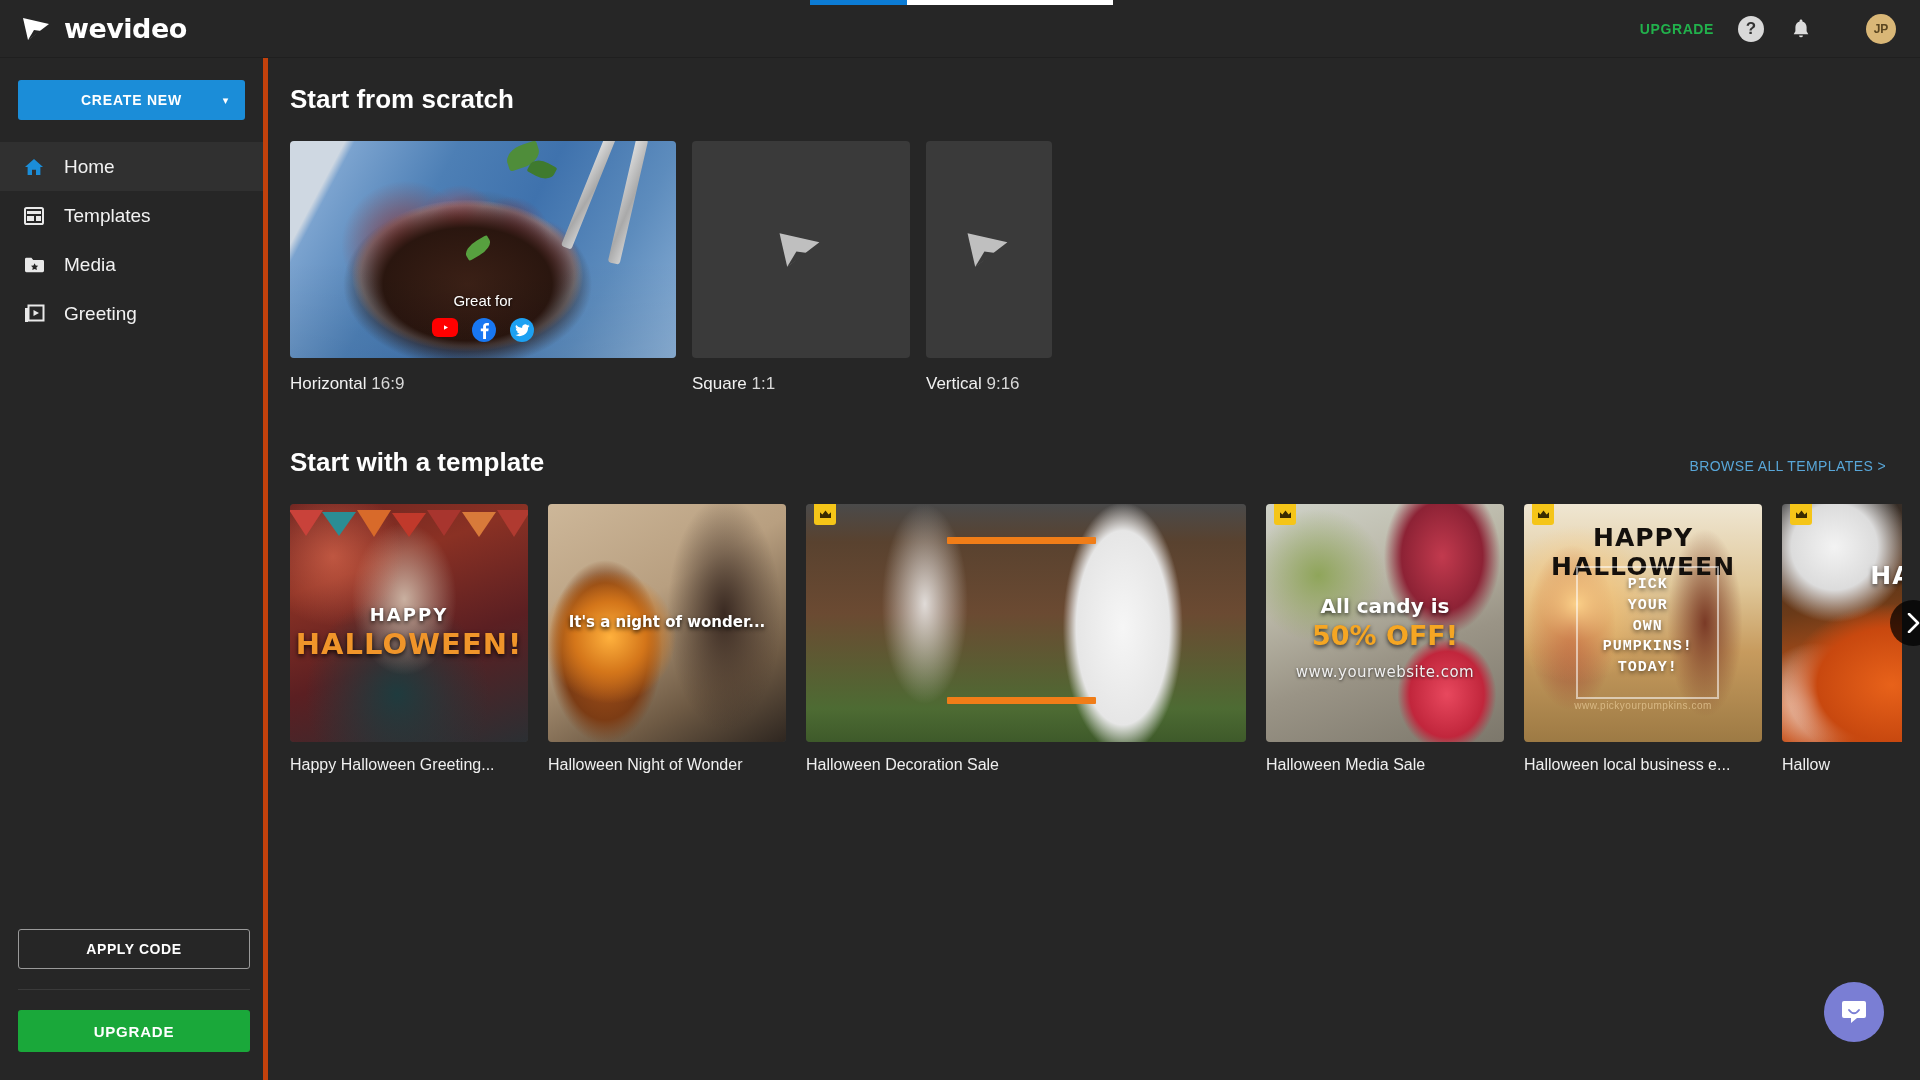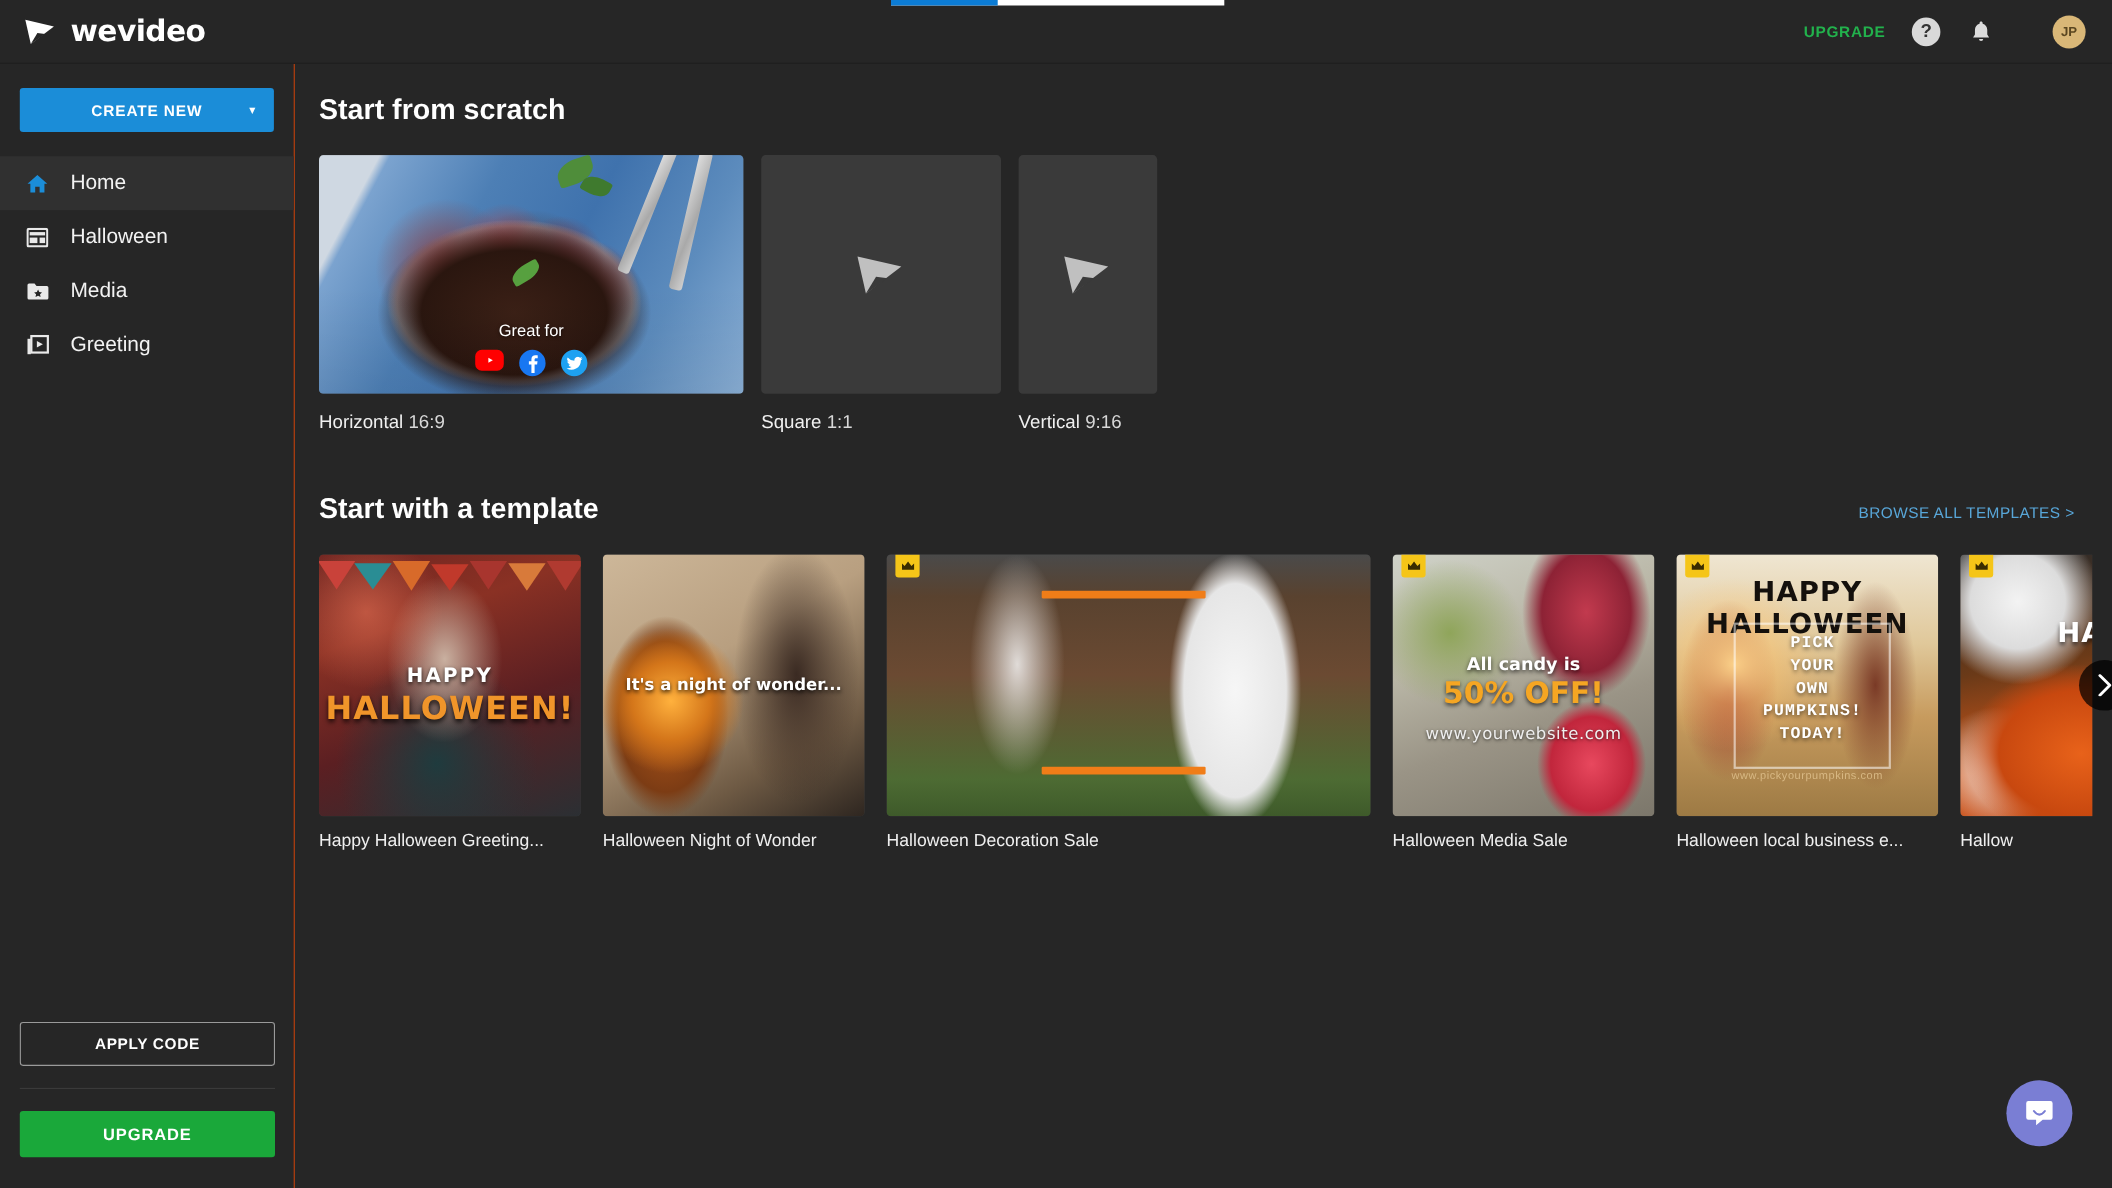--- a/index.html
+++ b/index.html
@@ -103,21 +103,21 @@
   }
 
   
   .sidebar {
     position: absolute;
     top: 58px;
     left: 0;
     width: 268px;
     height: 1022px;
     background: #262626;
-    border-right: 1px solid #c2410c;
+    border-right: 5px solid #c2410c;
     z-index: 30;
   }
   .create-new {
     margin: 22px 18px 0 18px;
     height: 40px;
     background: #1b8dd8;
     border-radius: 3px;
     display: flex;
     align-items: center;
     justify-content: center;
@@ -426,21 +426,21 @@
       radial-gradient(ellipse 26% 30% at 76% 80%, #e8485e 0%, #c1263c 60%, rgba(193,38,60,0) 80%),
       radial-gradient(ellipse 40% 40% at 22% 30%, #8fa55a 0%, rgba(143,165,90,0) 70%),
       linear-gradient(160deg,#cfd2c8 0%, #b9b6a6 35%, #9a9486 62%, #7c776b 100%);
   }
   .candy-txt {
     position: absolute;
     left: 0; right: 0; top: 38%;
     text-align: center;
     font-family: "DejaVu Sans", sans-serif;
   }
-  .c1 { font-size: 16px; font-weight: bold; color:#fff; text-shadow: 0 2px 4px rgba(0,0,0,.7); }
+  .c1 { font-size: 20px; font-weight: bold; color:#fff; text-shadow: 0 2px 4px rgba(0,0,0,.7); }
   .c2 { font-size: 27px; font-weight: bold; color:#f5a623; text-shadow: 0 2px 4px rgba(0,0,0,.7); margin-top:2px;}
   .c3 { font-size: 15px; color:#efefef; margin-top: 12px; letter-spacing:.5px; text-shadow: 0 1px 3px rgba(0,0,0,.7);}
 
   .art-field {
     background:
       radial-gradient(circle at 22% 42%, rgba(255,214,140,.95) 0%, rgba(255,196,110,.45) 16%, rgba(255,196,110,0) 34%),
       radial-gradient(ellipse 30% 56% at 20% 52%, #9c3b2c 0%, rgba(156,59,44,0) 62%),
       radial-gradient(ellipse 24% 60% at 76% 50%, #7a3a26 0%, rgba(122,58,38,0) 66%),
       linear-gradient(180deg,#efe6d2 0%, #e0c89a 34%, #c79b5e 62%, #9d7a44 100%);
   }
@@ -574,21 +574,21 @@
 
       <div class="nav-item">
         <span class="nav-ico">
           <svg width="20" height="18" viewBox="0 0 20 18">
               <rect x="1" y="1" width="18" height="16" rx="1.6" fill="none" stroke="#e9e9e9" stroke-width="2"></rect>
               <rect x="3" y="4" width="14" height="3" fill="#e9e9e9"></rect>
               <rect x="3" y="9" width="7" height="5" fill="#e9e9e9"></rect>
               <rect x="12" y="9" width="5" height="5" fill="#e9e9e9"></rect>
             </svg>
         </span>
-        <span>Halloween</span>
+        <span>Templates</span>
       </div>
 
       <div class="nav-item">
         <span class="nav-ico">
           <svg width="21" height="18" viewBox="0 0 21 18">
               <path d="M1 3.2a1.4 1.4 0 0 1 1.4-1.4h5l1.8 2.2h9.4A1.4 1.4 0 0 1 20 5.4v9.4a1.4 1.4 0 0 1-1.4 1.4H2.4A1.4 1.4 0 0 1 1 14.8Z" fill="#e9e9e9"></path>
               <path d="M10.6 7.2l1.1 2.3 2.5.3-1.8 1.8.5 2.5-2.3-1.2-2.3 1.2.5-2.5-1.8-1.8 2.5-.3z" fill="#262626"></path>
             </svg>
         </span>
         <span>Media</span>

